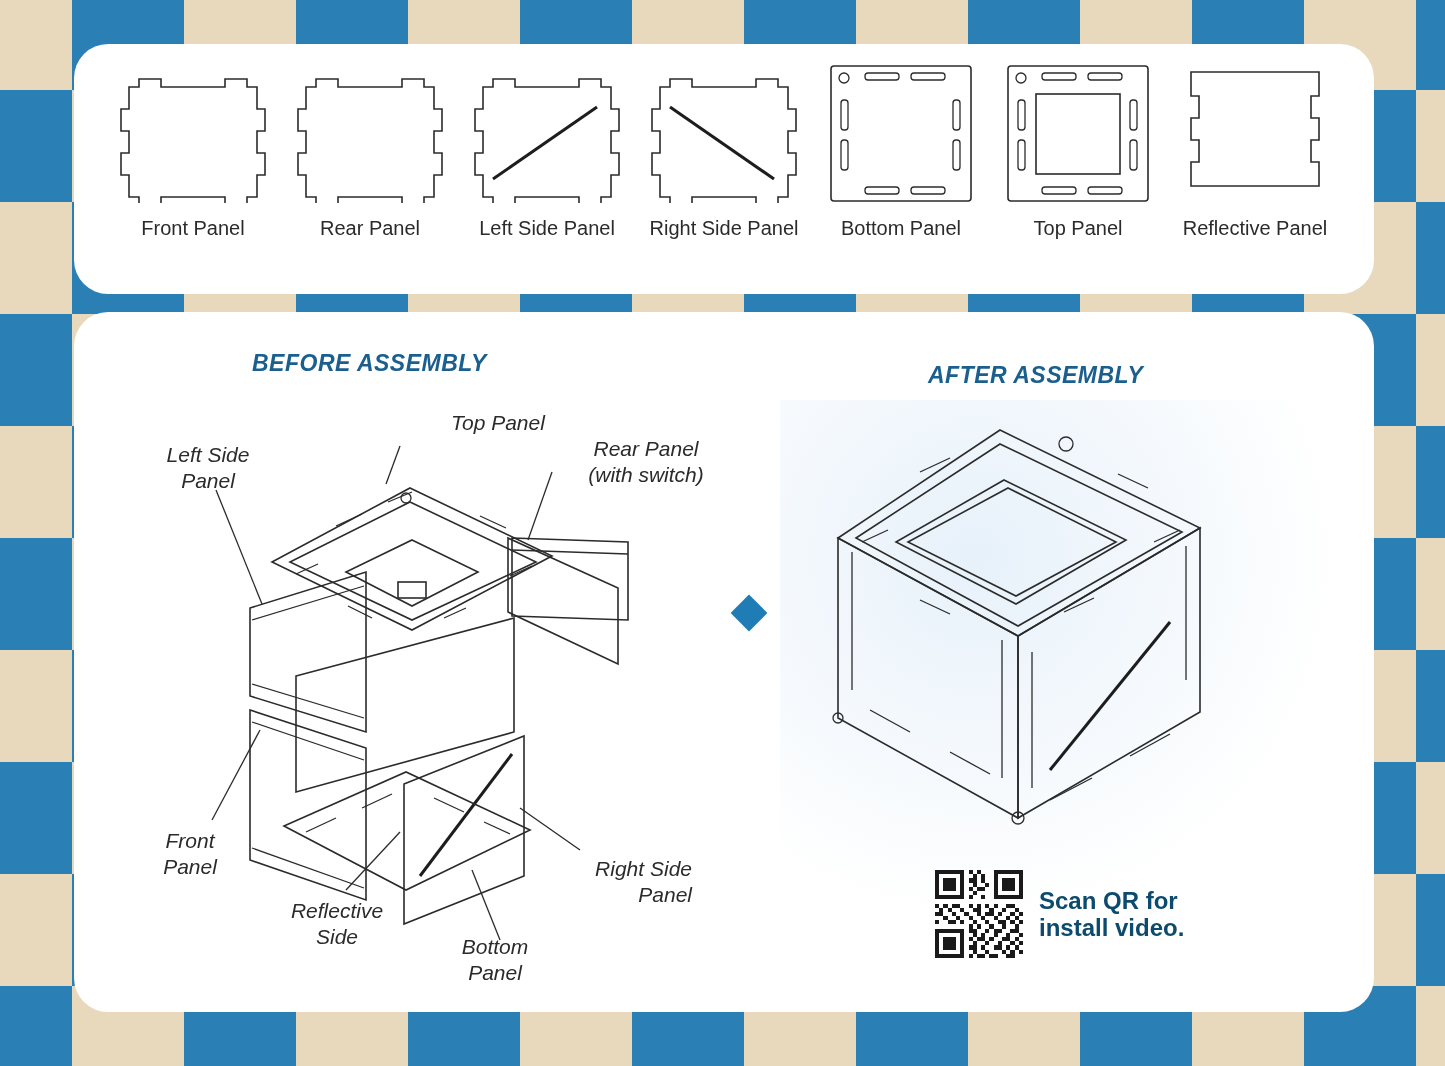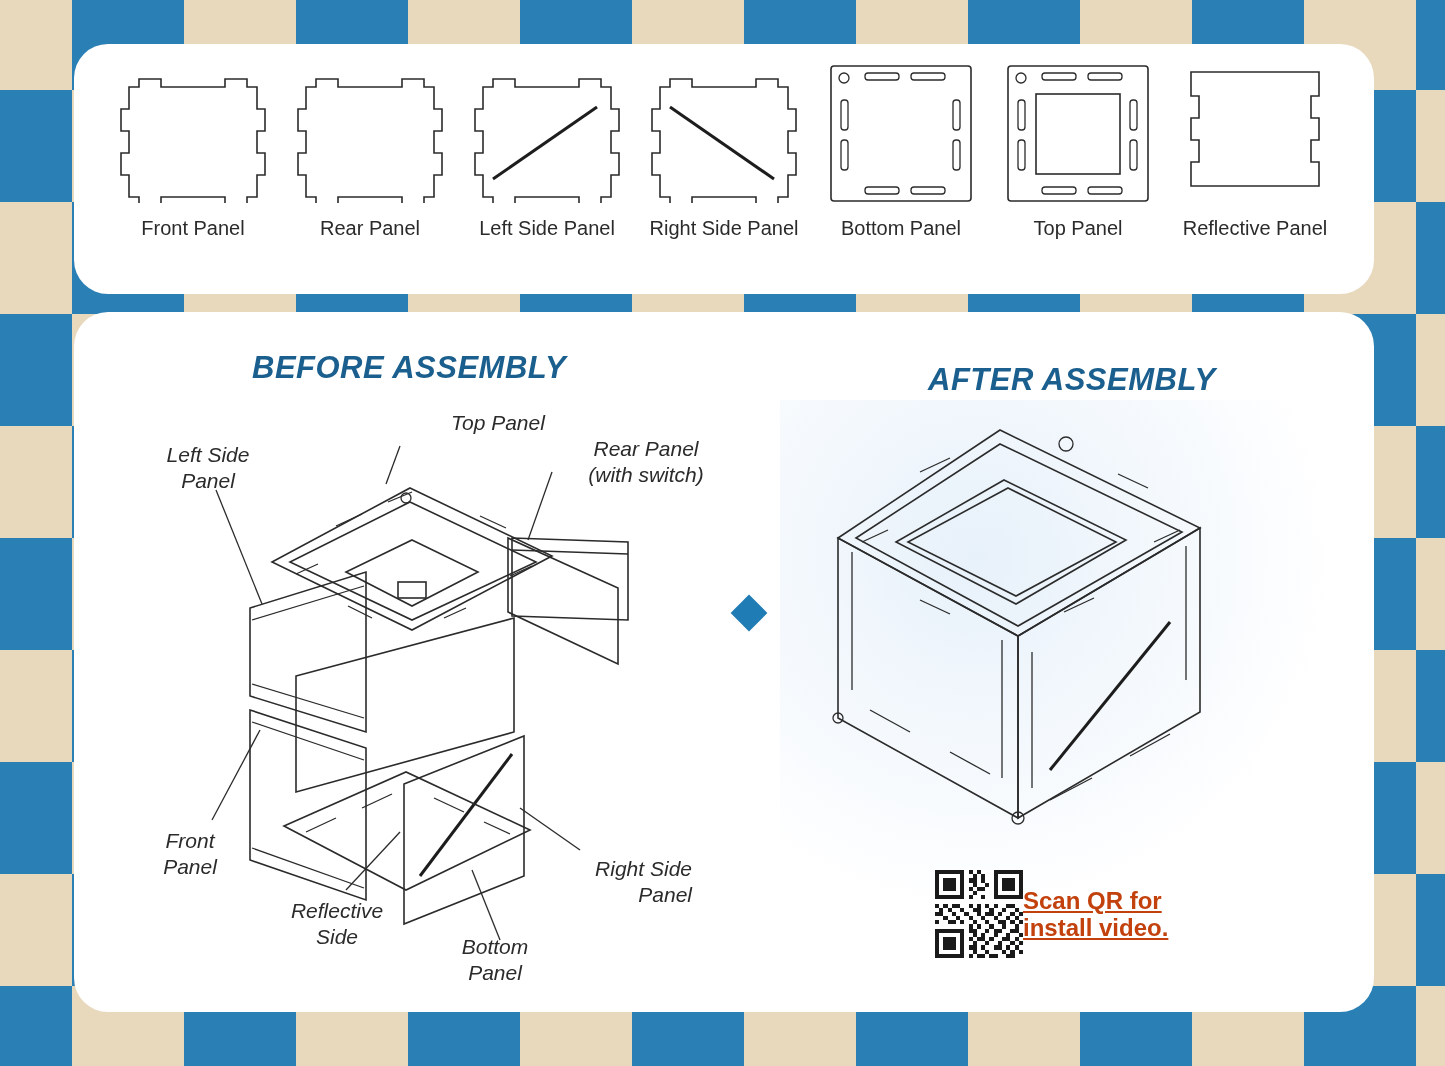--- a/index.html
+++ b/index.html
@@ -34,21 +34,21 @@
   .part{
     width:170px;display:flex;flex-direction:column;align-items:center;
   }
   .part .art{height:150px;display:flex;align-items:center;justify-content:center;}
   .part .cap{
     margin-top:8px;text-align:center;color:#2b2b2b;font-size:20px;line-height:25px;
   }
 
   
   .heading{
-    position:absolute;font-size:31px;font-weight:bold;font-style:italic;
+    position:absolute;font-size:23px;font-weight:bold;font-style:italic;
     color:#1a5f8e;letter-spacing:.5px;
   }
   #h-before{left:252px;top:350px;}
   #h-after{left:928px;top:362px;}
 
   
   #diamond{
     position:absolute;left:736px;top:600px;width:26px;height:26px;
     background:#1f7cb4;transform:rotate(45deg);
   }
@@ -67,23 +67,22 @@
   
   .lab{
     position:absolute;font-size:21px;font-style:italic;color:#2b2b2b;
     line-height:26px;text-align:center;white-space:pre-line;
   }
 
   
   #qr-block{position:absolute;left:935px;top:870px;display:flex;align-items:center;}
   #qr{width:88px;height:88px;}
   #qr-text{
-    color:#c2410c;font-size:24px;font-weight:bold;line-height:27px;
+    margin-left:16px;color:#0c4a6e;font-size:24px;font-weight:bold;line-height:27px;
     white-space:pre-line;
-    text-decoration:underline;
   }
   svg{display:block;}
   .ln{fill:none;stroke:#2b2b2b;stroke-width:1.6;}
   .ld{fill:none;stroke:#2b2b2b;stroke-width:1.3;}
   .thick{fill:none;stroke:#1d1d1d;stroke-width:3;}
 </style>
 </head>
 <body>
 
 <div id="checker"></div>

